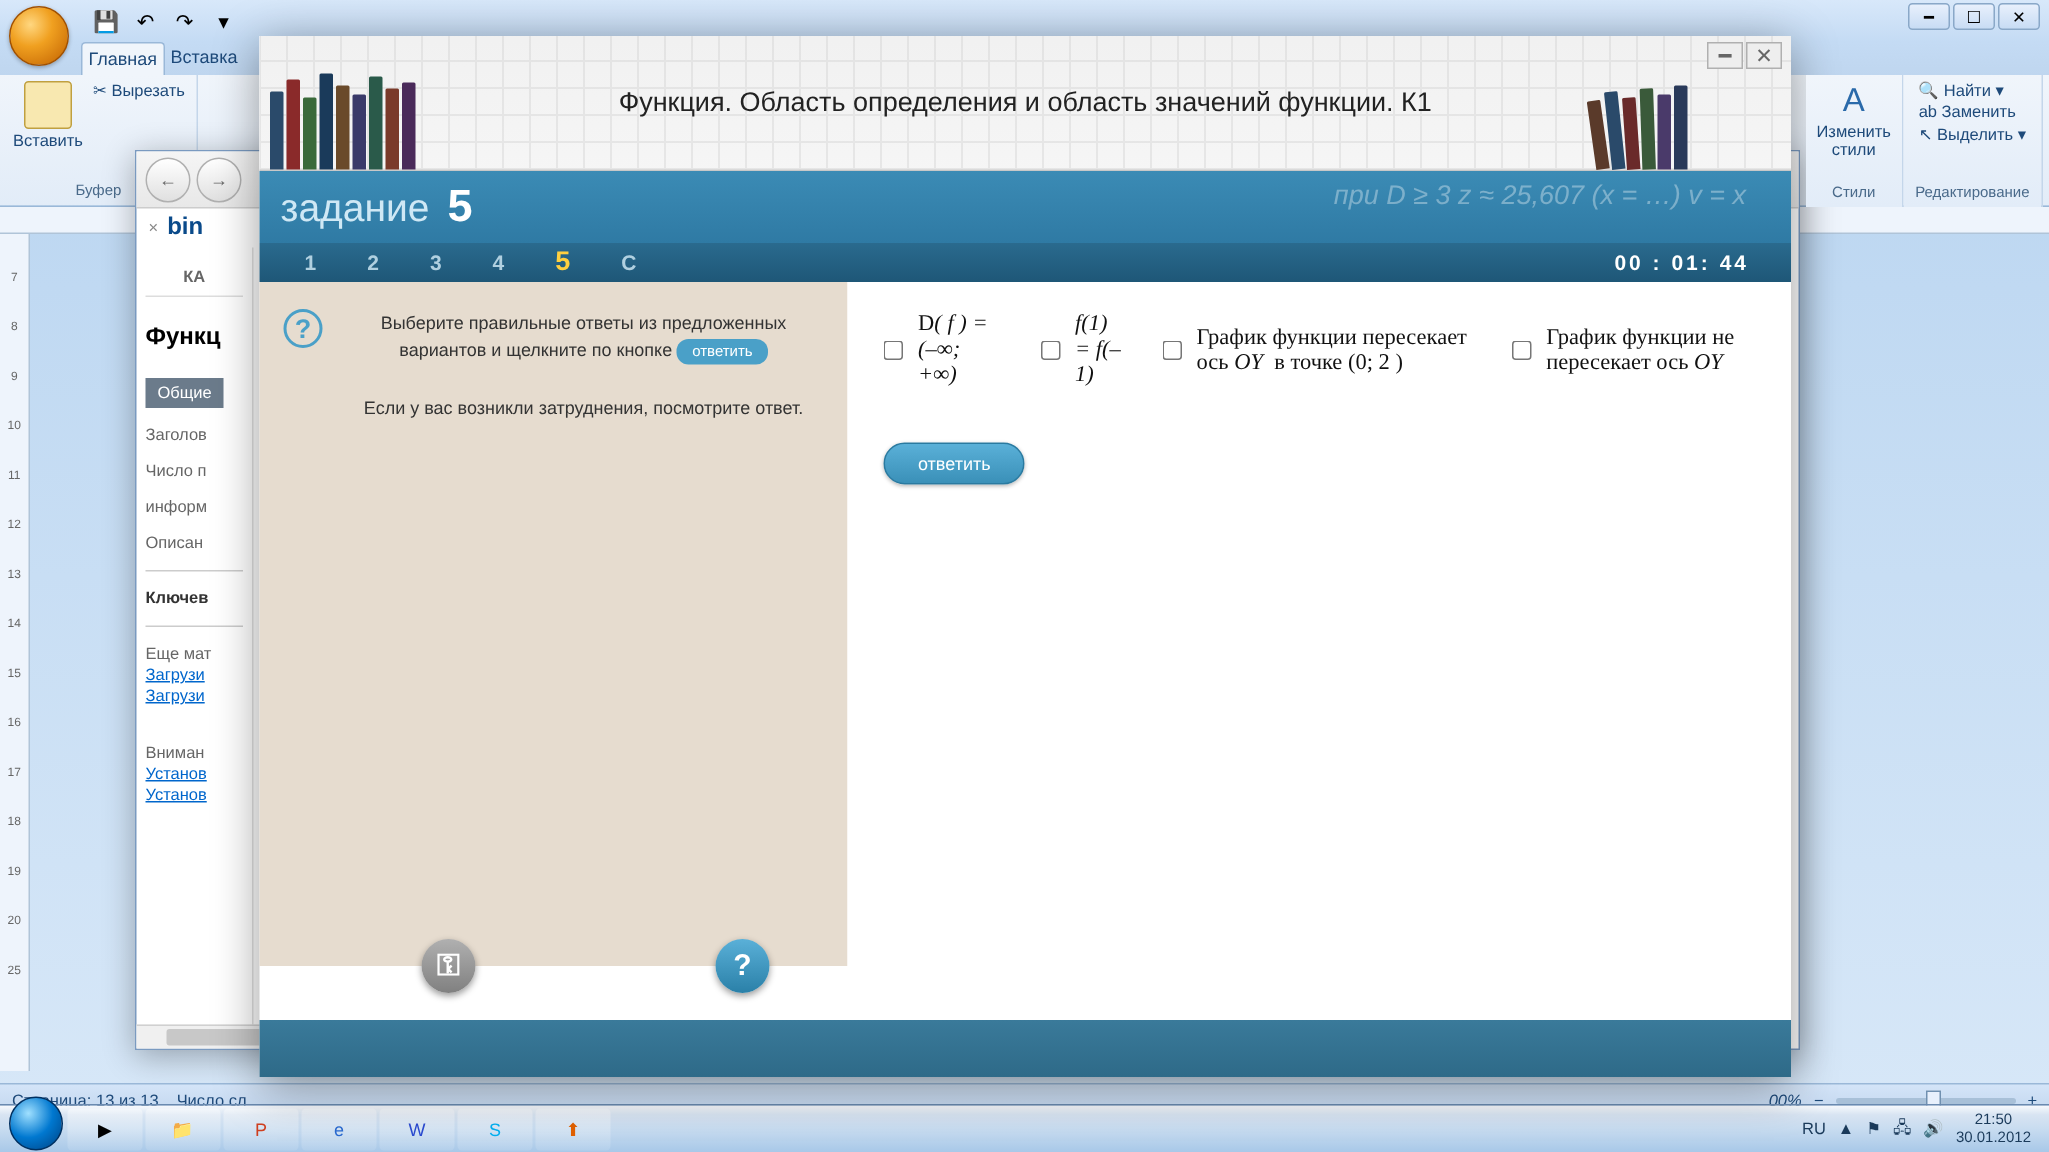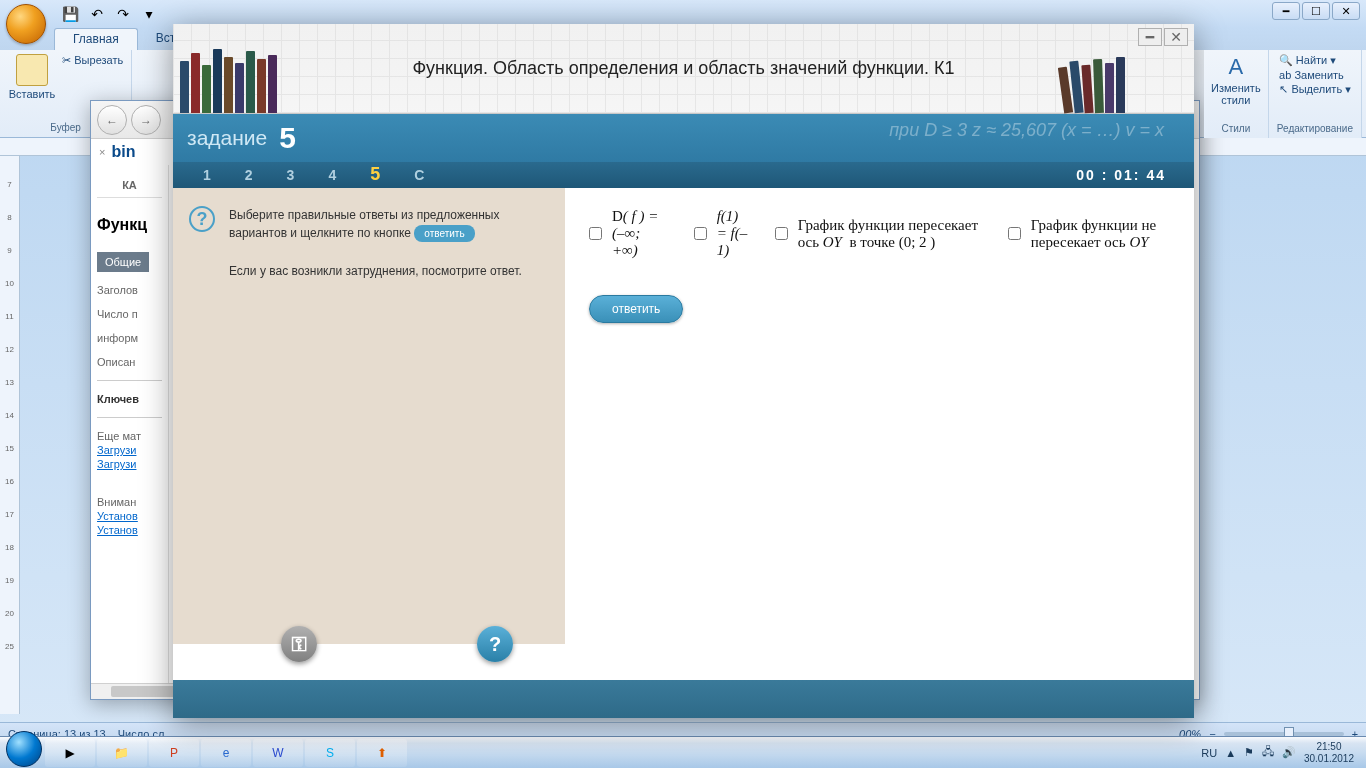--- a/index.html
+++ b/index.html
@@ -54,21 +54,21 @@
   font-size: 11px;
 }
 
 .ribbon-tabs {
   height: 22px;
   display: flex;
   padding-left: 54px;
   background: linear-gradient(to bottom, #c4dbf4, #bfd6ef);
 }
 .ribbon-tab {
-  padding: 3px 18px;
+  padding: 3px 4px;
   font-size: 12px;
   color: #1e4a7a;
 }
 .ribbon-tab.active {
   background: #f0f5fb;
   border: 1px solid #9ab8d8;
   border-bottom: none;
   border-radius: 3px 3px 0 0;
 }
 
@@ -337,21 +337,21 @@
 .quiz-band {
   height: 48px;
   background: linear-gradient(to bottom, #3b8bb5 0%, #2f7aa4 100%);
   display: flex;
   align-items: center;
   padding-left: 14px;
   position: relative;
   overflow: hidden;
 }
 .quiz-band-title {
-  font-size: 21px;
+  font-size: 26px;
   color: #cfe8f5;
   font-weight: 300;
 }
 .quiz-band-num {
   font-size: 30px;
   color: #fff;
   font-weight: 700;
   margin-left: 12px;
 }
 .quiz-band-math {
@@ -401,21 +401,21 @@
   float: left;
   width: 26px; height: 26px;
   border: 2px solid #4aa0c8;
   border-radius: 50%;
   color: #4aa0c8;
   font-weight: bold;
   font-size: 18px;
   display: flex; align-items: center; justify-content: center;
   margin-right: 12px;
 }
-.quiz-left p { margin-left: 40px; line-height: 1.5; }
+.quiz-left p { margin-left: 40px; line-height: 1.5; text-align: center; }
 .answer-pill {
   display: inline-block;
   background: #4aa0c8;
   color: #fff;
   padding: 1px 10px;
   border-radius: 8px;
   font-size: 10px;
 }
 .quiz-left .p2 { margin-top: 20px; }
 

